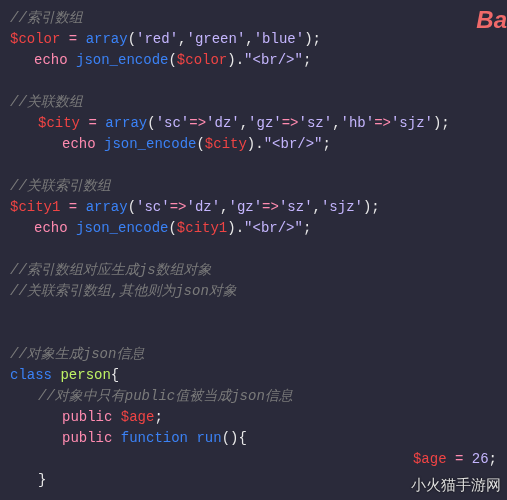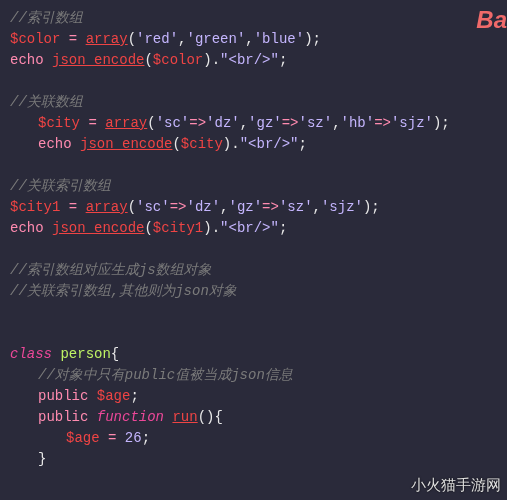--- a/index.html
+++ b/index.html
@@ -13,26 +13,26 @@
     overflow:hidden;
     position:relative;
     color:#e8e8e8;
   }
   .code-area{
     padding:8px 10px;
   }
   .line{white-space:pre;}
   .comment{color:#7a7a7a;font-style:italic;}
   .var{color:#ef4444;}
-  .func{color:#ef4444;text-decoration:underline;}
+  .func{color:#3b82f6;}
   .eq{color:#ff8bb0;}
-  .kw{color:#ff8bb0;}
+  .kw{color:#ff8bb0;margin-left:24px;}
   .str{color:#c4b5fd;}
   .punc{color:#e8e8e8;}
-  .kw2{color:#ec4899;font-style:italic;}
+  .kw2{color:#3b82f6;}
   .cls{color:#bef264;}
   .banner{
     position:absolute;
     top:2px;
     right:0;
     color:#f06a6a;
     font-size:24px;
     font-family:"Microsoft YaHei",sans-serif;
     font-style:italic;
     font-weight:bold;
@@ -40,21 +40,21 @@
   .watermark{
     position:absolute;
     right:6px;
     bottom:4px;
     font-family:"Microsoft YaHei",sans-serif;
     font-size:15px;
     color:#e0e0e0;
     text-shadow:0 0 2px #000;
   }
   .indent1{padding-left:28px;}
-  .indent2{padding-left:56px;}
+  .indent2{padding-left:56px;text-align:right;}
 </style>
 </head>
 <body>
 
 <div class="banner">Ba</div>
 
 <div class="code-area">
 
 <div class="line"><span class="comment">//索引数组</span></div>
 
@@ -80,20 +80,21 @@
 
 <div class="line">&nbsp;</div>
 
 <div class="line"><span class="comment">//索引数组对应生成js数组对象</span></div>
 
 <div class="line"><span class="comment">//关联索引数组,其他则为json对象</span></div>
 
 <div class="line">&nbsp;</div>
 <div class="line">&nbsp;</div>
 
+<div class="line"><span class="comment">//对象生成json信息</span></div>
 
 <div class="line"><span class="kw2">class </span><span class="cls">person</span><span class="punc">{</span></div>
 
 <div class="line indent1"><span class="comment">//对象中只有public值被当成json信息</span></div>
 
 
 <div class="line indent1"><span class="kw">public </span><span class="var">$age</span><span class="punc">;</span></div>
 
 <div class="line indent1"><span class="kw">public </span><span class="kw2">function </span><span class="func">run</span><span class="punc">(){</span></div>
 

